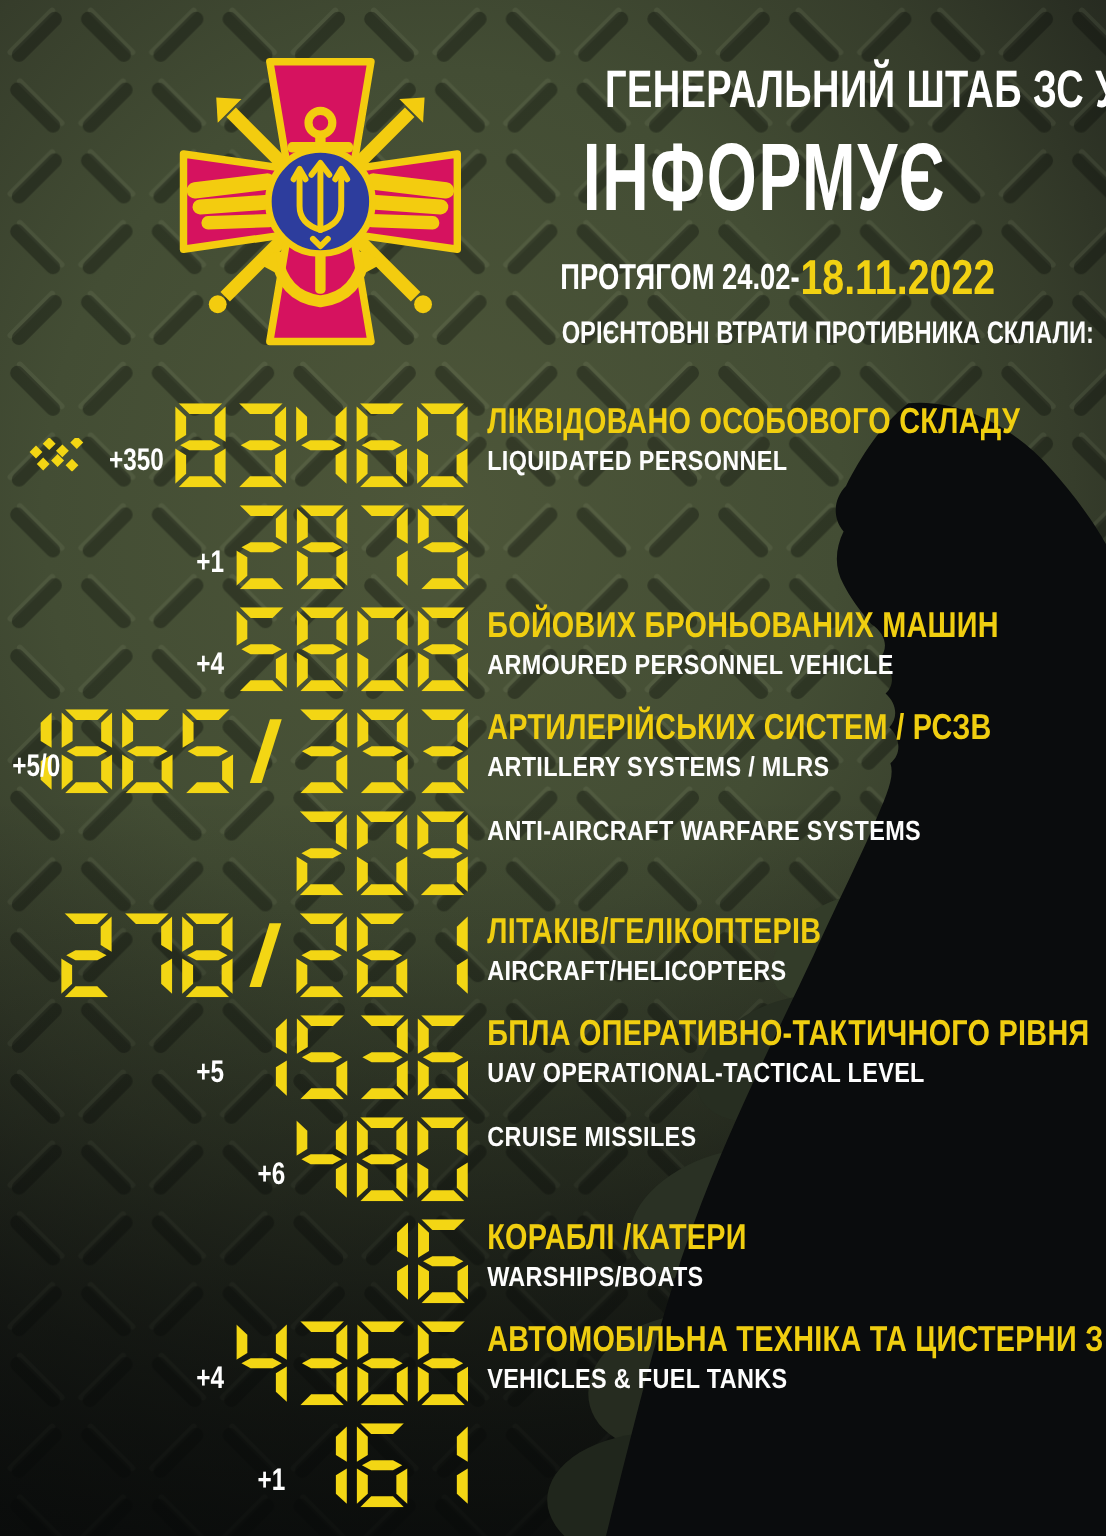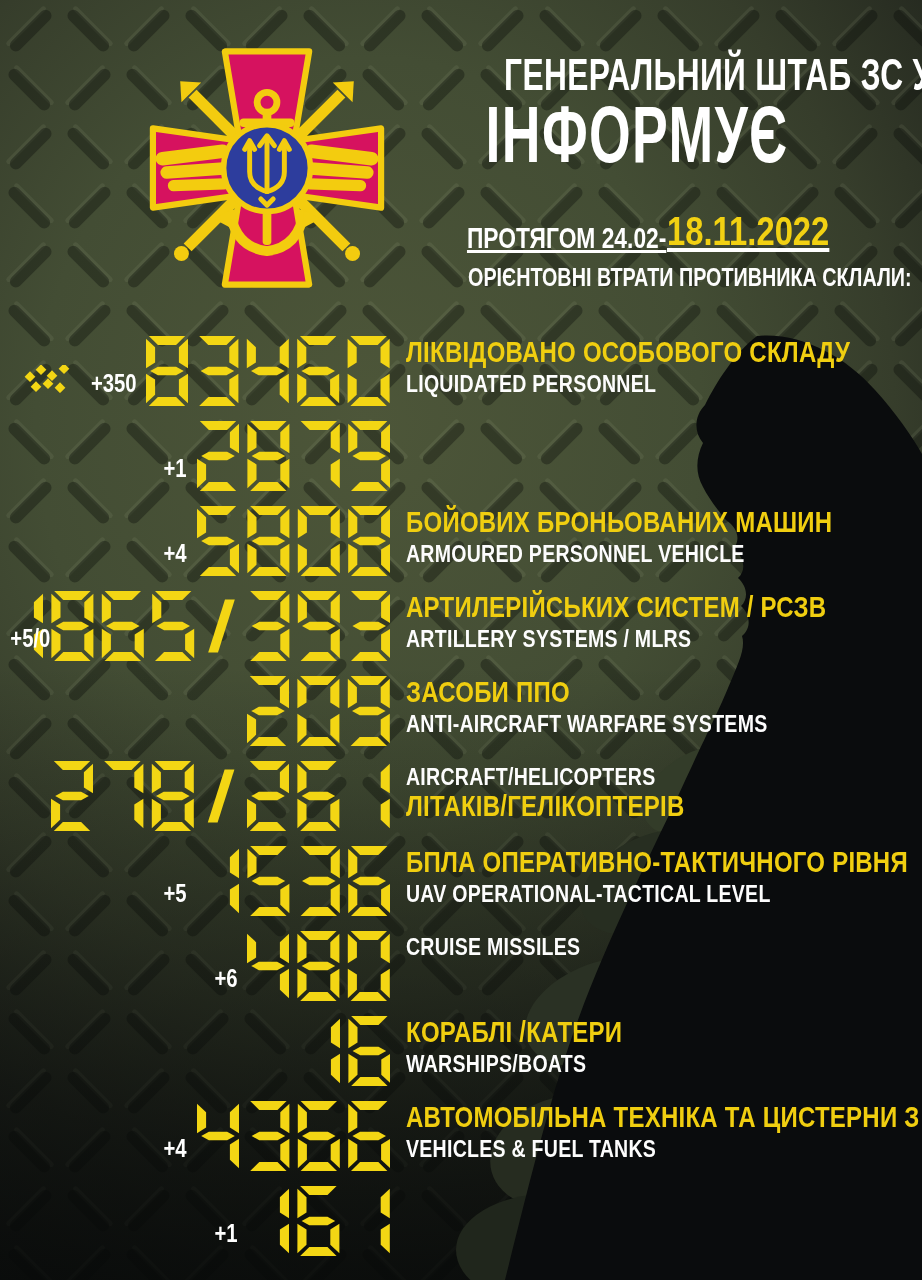--- a/index.html
+++ b/index.html
@@ -13,22 +13,22 @@
   .bg-plate{position:absolute;inset:0;opacity:.8;}
   .vignette{position:absolute;inset:0;
     background:linear-gradient(to bottom, rgba(0,0,0,0) 52%, rgba(6,8,8,.45) 80%, rgba(6,8,8,.78) 100%);}
   .figure{position:absolute;inset:0;}
   .emblem{position:absolute;left:143px;top:42px;width:248px;height:252px;}
 
   .cx{display:inline-block;transform:scaleX(var(--sx,1));transform-origin:left center;white-space:nowrap;}
   .header{position:absolute;left:398px;top:0;width:478px;text-align:center;color:#fff;}
   .header .cx{transform-origin:center center;}
   .h1{position:absolute;top:52px;width:100%;font-size:44px;line-height:46px;letter-spacing:.5px;}
-  .h2{position:absolute;top:92px;width:100%;font-size:80px;line-height:86px;letter-spacing:2px;}
-  .h3{position:absolute;top:208px;width:100%;display:flex;justify-content:center;align-items:flex-end;text-decoration:underline;}
+  .h2{position:absolute;top:105px;width:100%;font-size:80px;line-height:86px;letter-spacing:2px;}
+  .h3{position:absolute;top:208px;width:100%;display:flex;justify-content:center;align-items:center;}
   .h3 .prefix{font-size:30px;transform-origin:right center;color:#fff;}
   .h3 .date{font-size:41px;transform-origin:left center;color:#f2d112;}
   .h4{position:absolute;top:262px;width:100%;font-size:26px;line-height:30px;color:#fdfdfd;}
 
   .rows{position:absolute;left:0;top:333px;width:100%;}
   .row{height:85px;display:flex;align-items:flex-start;}
   .numcol{flex:0 0 390px;width:390px;display:flex;justify-content:flex-end;align-items:flex-start;}
   .delta-col{display:flex;flex-direction:row;align-items:flex-end;align-self:flex-end;margin:0 10px 10px 0;}
   .p-icon{margin-bottom:3px;margin-right:2px;}
   .delta{color:#fff;font-size:26px;line-height:26px;display:inline-block;
@@ -352,21 +352,20 @@
               <polygon points="0,4 13,16 13,38 0,46" transform="translate(72,0)"></polygon>
               <polygon points="4,0 56,0 43,13 17,13" transform="translate(144,0)"></polygon>
               <polygon points="60,4 60,46 47,38 47,16" transform="translate(144,0)"></polygon>
               <polygon points="0,4 13,16 13,38 0,46" transform="translate(144,0)"></polygon>
               <polygon points="6,50 17,44 43,44 54,50 43,56 17,56" transform="translate(144,0)"></polygon>
               <polygon points="60,54 60,96 47,84 47,62" transform="translate(144,0)"></polygon>
               <polygon points="4,100 56,100 43,87 17,87" transform="translate(144,0)"></polygon>
             </svg></div>
       </div>
       <div class="labels">
-        <div><span class="lbl-uk cx">ЗАСОБИ ППО</span></div>
         <div><span class="lbl-en cx">ANTI-AIRCRAFT WARFARE SYSTEMS</span></div>
       </div>
     </div>
 
     <div class="row">
       <div class="numcol">
         <div class="delta-col">
             <div class="delta"></div>
           </div>
         <div class="segnum"><svg width="338.8" height="70" viewBox="0 0 484 100" fill="#f3d614">
@@ -395,22 +394,22 @@
               <polygon points="0,4 13,16 13,38 0,46" transform="translate(352,0)"></polygon>
               <polygon points="6,50 17,44 43,44 54,50 43,56 17,56" transform="translate(352,0)"></polygon>
               <polygon points="0,54 13,62 13,84 0,96" transform="translate(352,0)"></polygon>
               <polygon points="4,100 56,100 43,87 17,87" transform="translate(352,0)"></polygon>
               <polygon points="60,54 60,96 47,84 47,62" transform="translate(352,0)"></polygon>
               <polygon points="60,4 60,46 47,38 47,16" transform="translate(424,0)"></polygon>
               <polygon points="60,54 60,96 47,84 47,62" transform="translate(424,0)"></polygon>
             </svg></div>
       </div>
       <div class="labels">
+        <div><span class="lbl-uk cx">ЛІТАКІВ/ГЕЛІКОПТЕРІВ</span></div>
         <div><span class="lbl-en cx">AIRCRAFT/HELICOPTERS</span></div>
-        <div><span class="lbl-uk cx">ЛІТАКІВ/ГЕЛІКОПТЕРІВ</span></div>
       </div>
     </div>
 
     <div class="row">
       <div class="numcol">
         <div class="delta-col">
             <div class="delta">+5</div>
           </div>
         <div class="segnum"><svg width="193.2" height="70" viewBox="0 0 276 100" fill="#f3d614">
               <polygon points="60,4 60,46 47,38 47,16" transform="translate(0,0)"></polygon>

